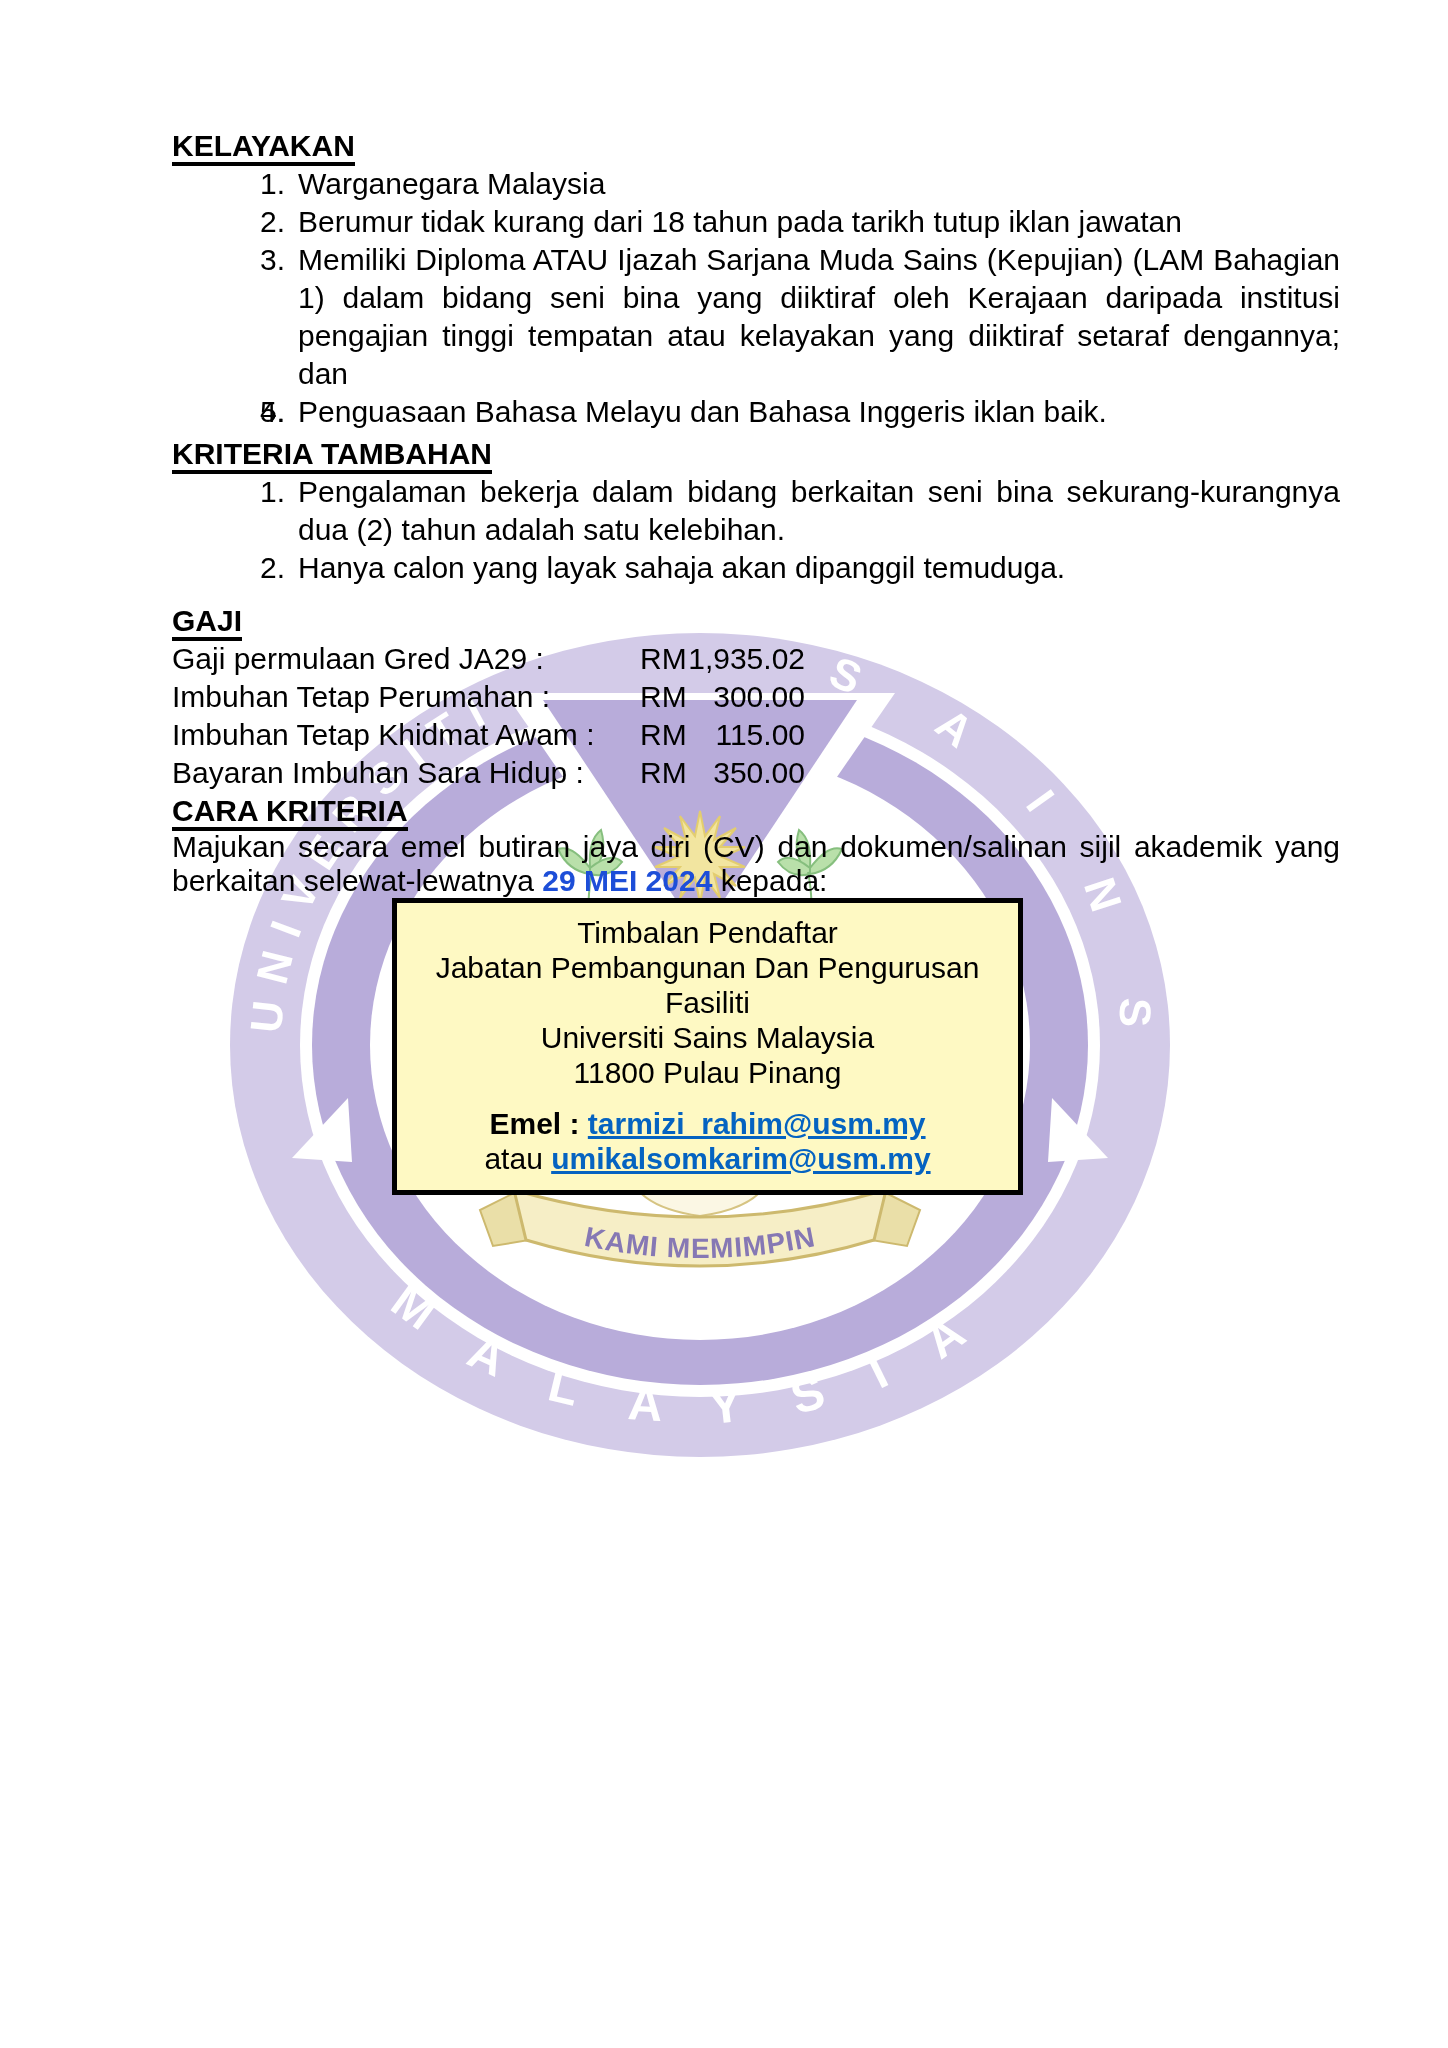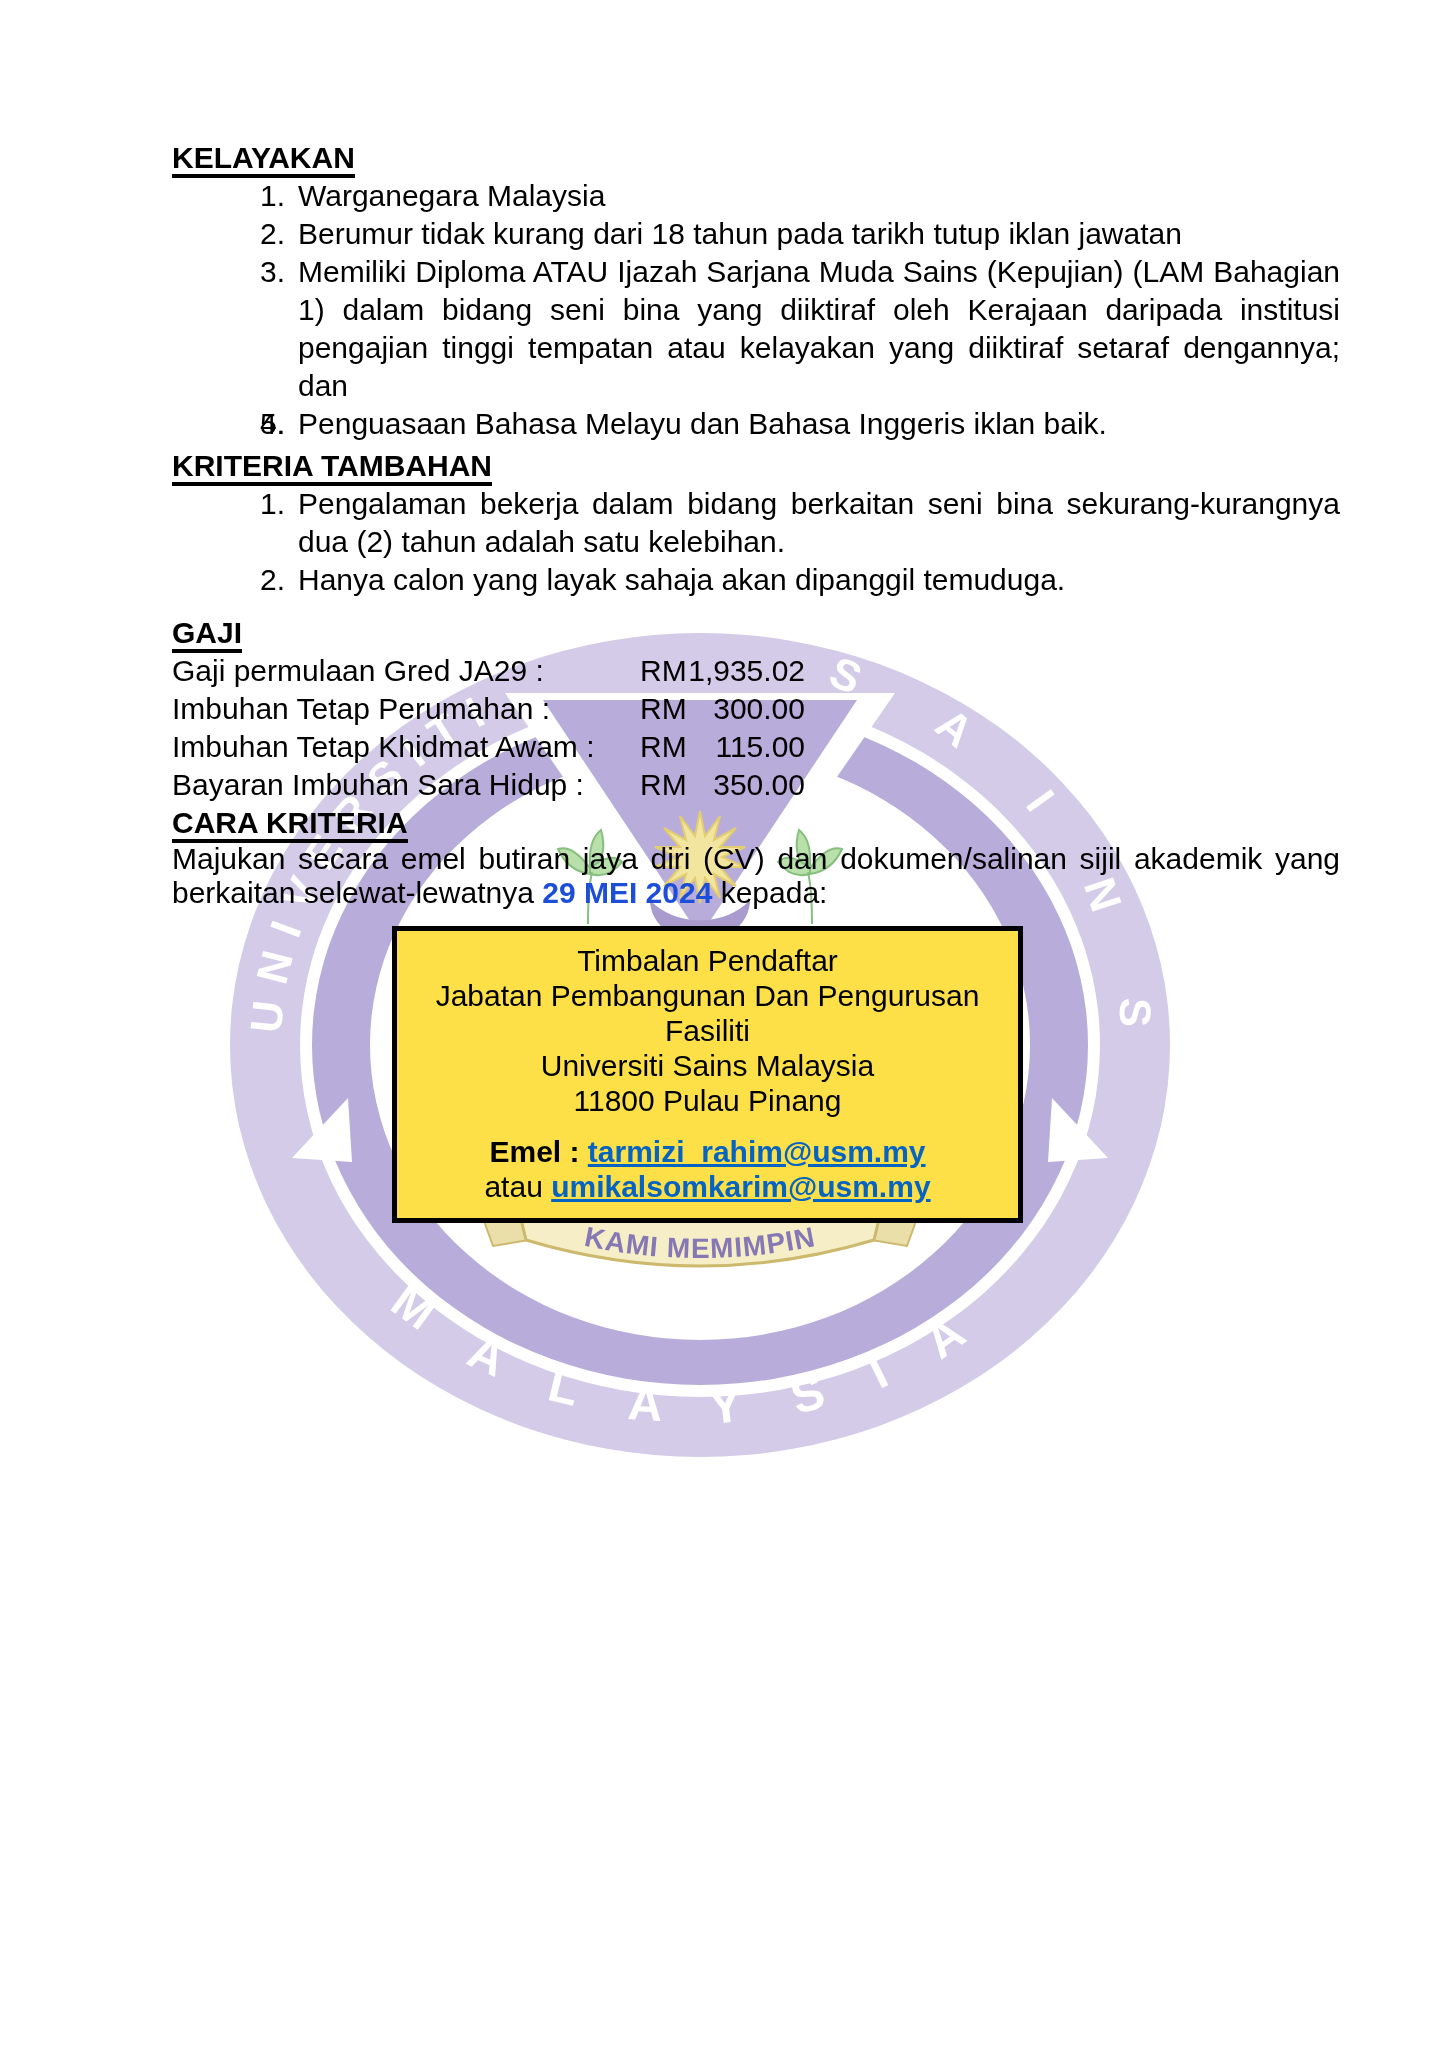--- a/index.html
+++ b/index.html
@@ -5,45 +5,45 @@
   html,body{margin:0;padding:0;background:#ffffff;}
   .page{
     position:relative;
     width:1448px;height:2048px;
     background:#ffffff;
     overflow:hidden;
     font-family:"Liberation Sans",sans-serif;
     font-size:30px;line-height:38px;color:#000;
   }
   .watermark{position:absolute;left:0;top:0;z-index:0;}
-  .content{position:absolute;left:0;top:16px;right:0;z-index:1;padding:123px 108px 0 172px;}
+  .content{position:absolute;left:0;top:4px;right:0;z-index:1;padding:123px 108px 0 172px;}
 
   .heading{font-weight:bold;}
   .heading .hu{border-bottom:4px solid #000;padding-bottom:0px;}
 
   .list-item{position:relative;padding-left:126px;text-align:justify;}
   .list-item .num{position:absolute;left:88px;top:0;text-align:left;}
 
   .sec-kriteria{margin-top:4px;}
   .sec-gaji{margin-top:15px;}
 
   .gaji-row{display:flex;}
   .gaji-label{width:468px;flex:none;}
   .gaji-cur{width:47px;flex:none;}
   .gaji-amt{width:118px;flex:none;text-align:right;}
 
   .sec-cara p{margin:0;text-align:justify;line-height:34px;}
   .deadline{font-weight:bold;}
 
   .address-box{
     box-sizing:border-box;
-    margin-top:16px;margin-left:220px;
+    margin-top:0;margin-left:220px;
     width:631px;
     border:5px solid #000;
-    background:#fde047;
+    background:#fef9c3;
     text-align:center;
     padding:12px 10px 14px 10px;
     line-height:35px;
   }
   .address-box .gap{height:16px;}
   .email-line{font-weight:bold;text-align:center;}
   .email-line a{font-weight:bold;text-decoration:underline;}
   .alt-line .alt-label{font-weight:normal;}
   .alt-line a{font-weight:bold;}
 </style>

